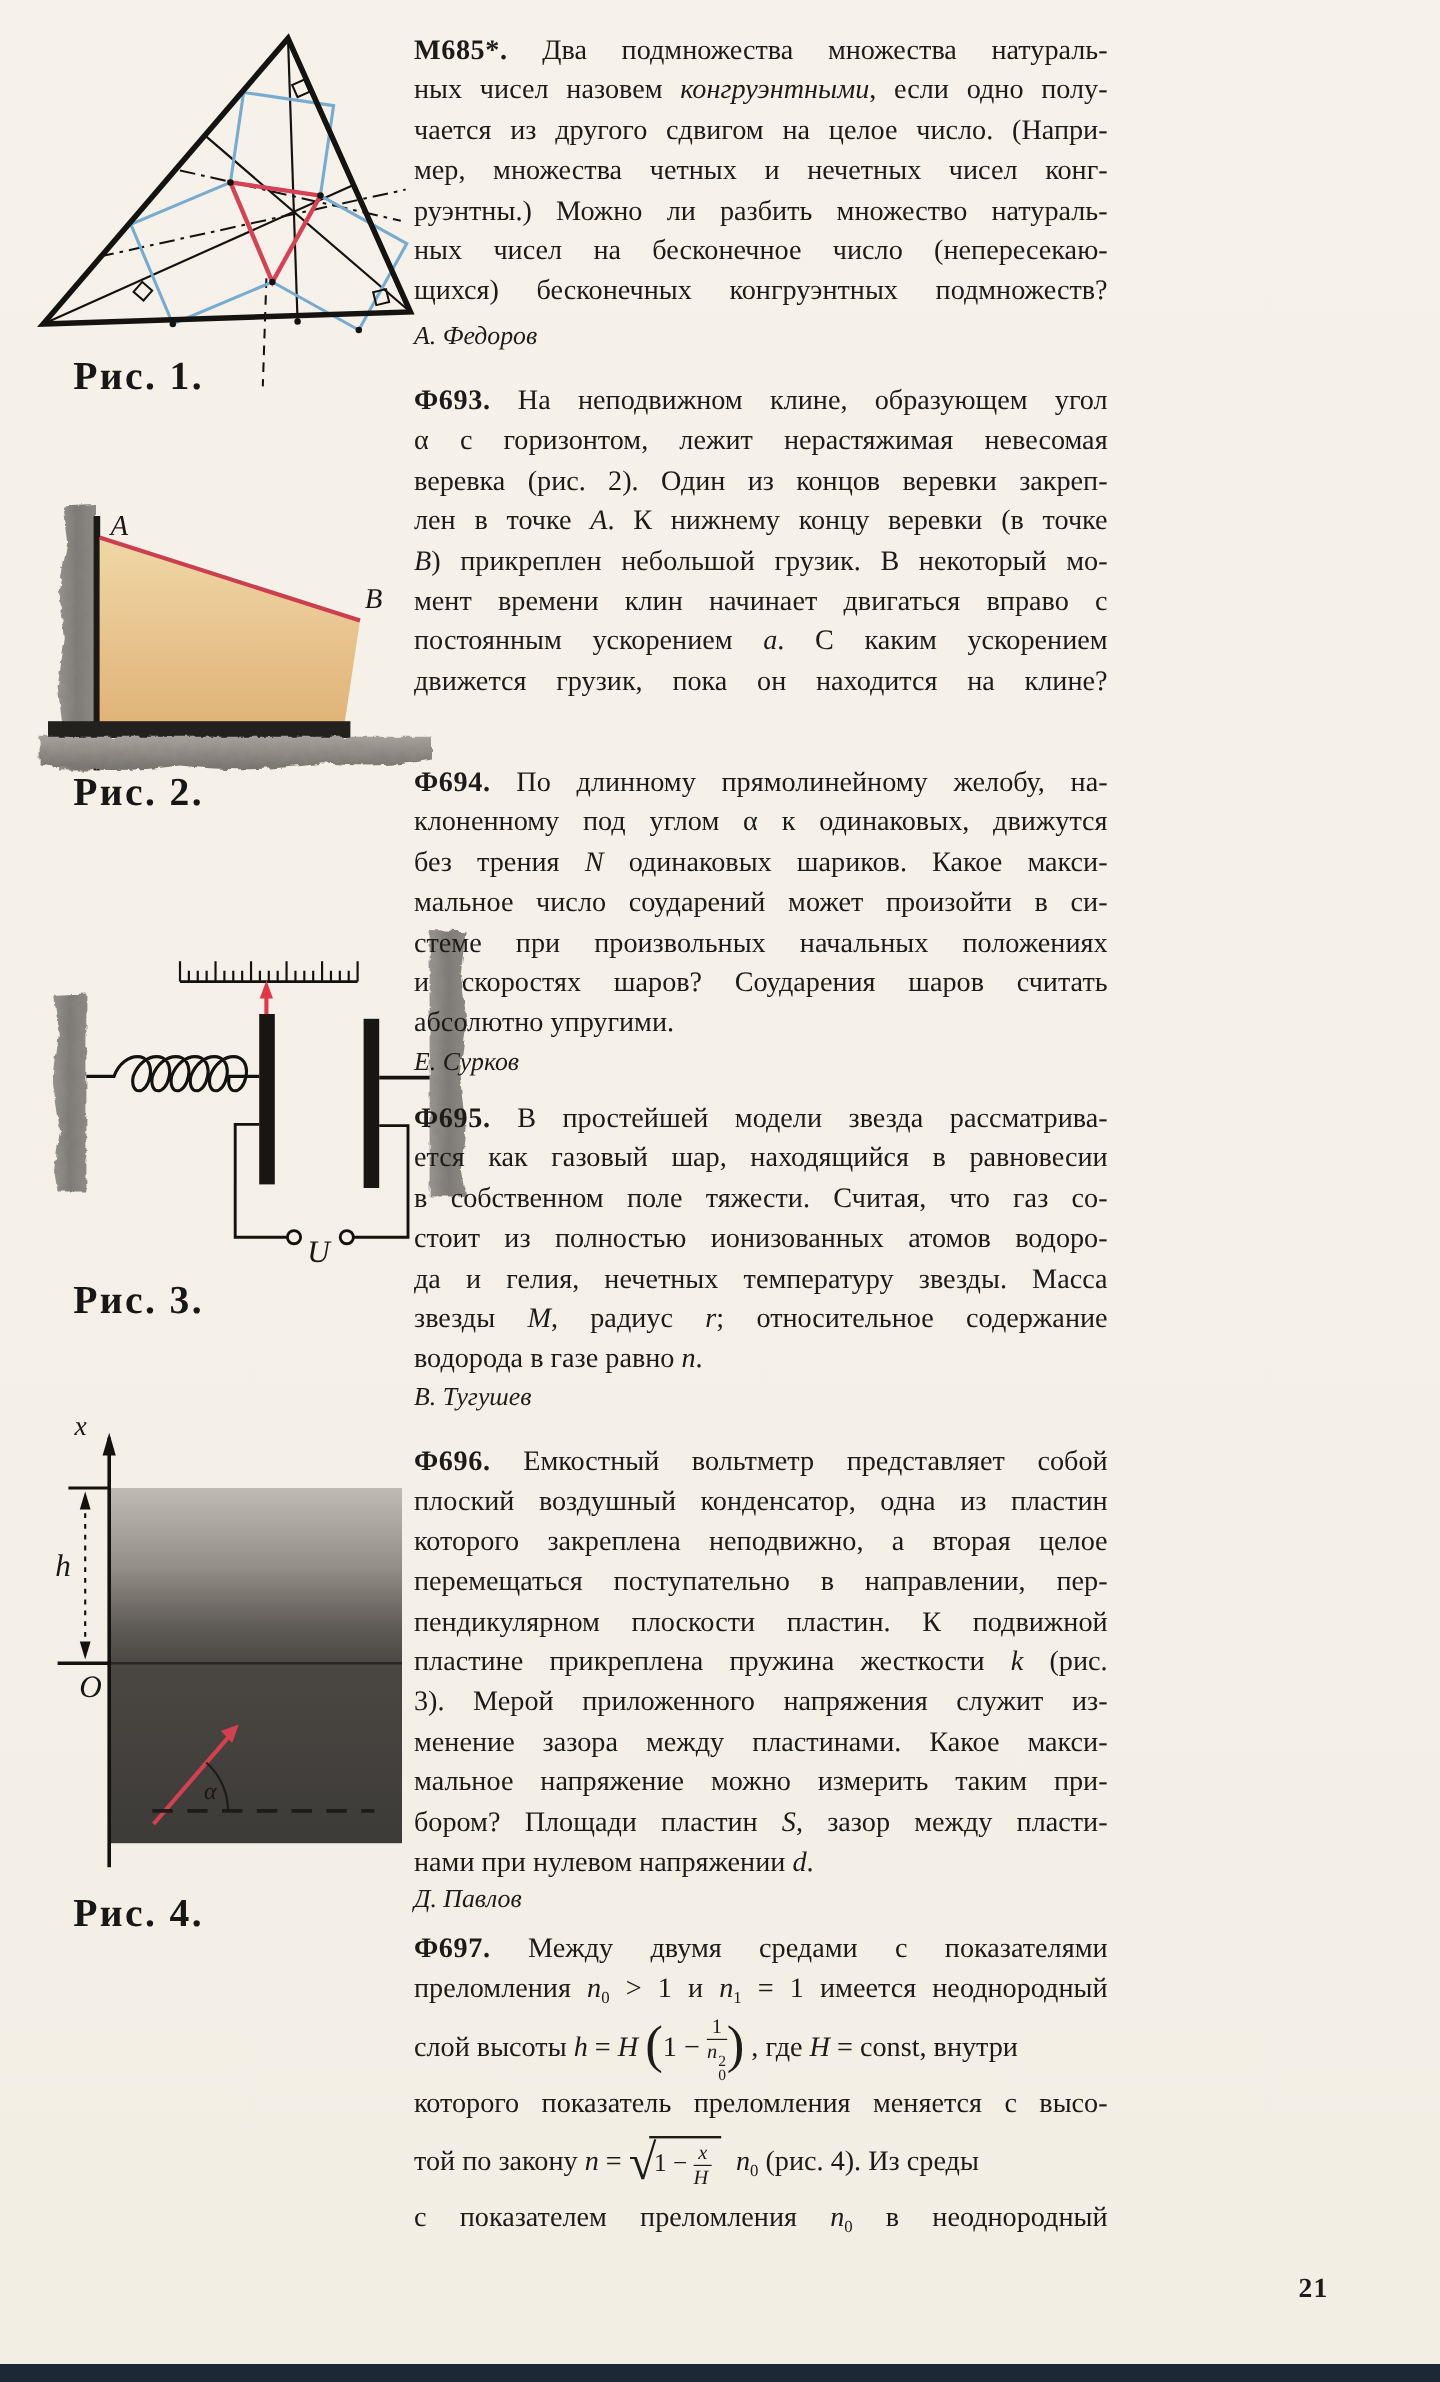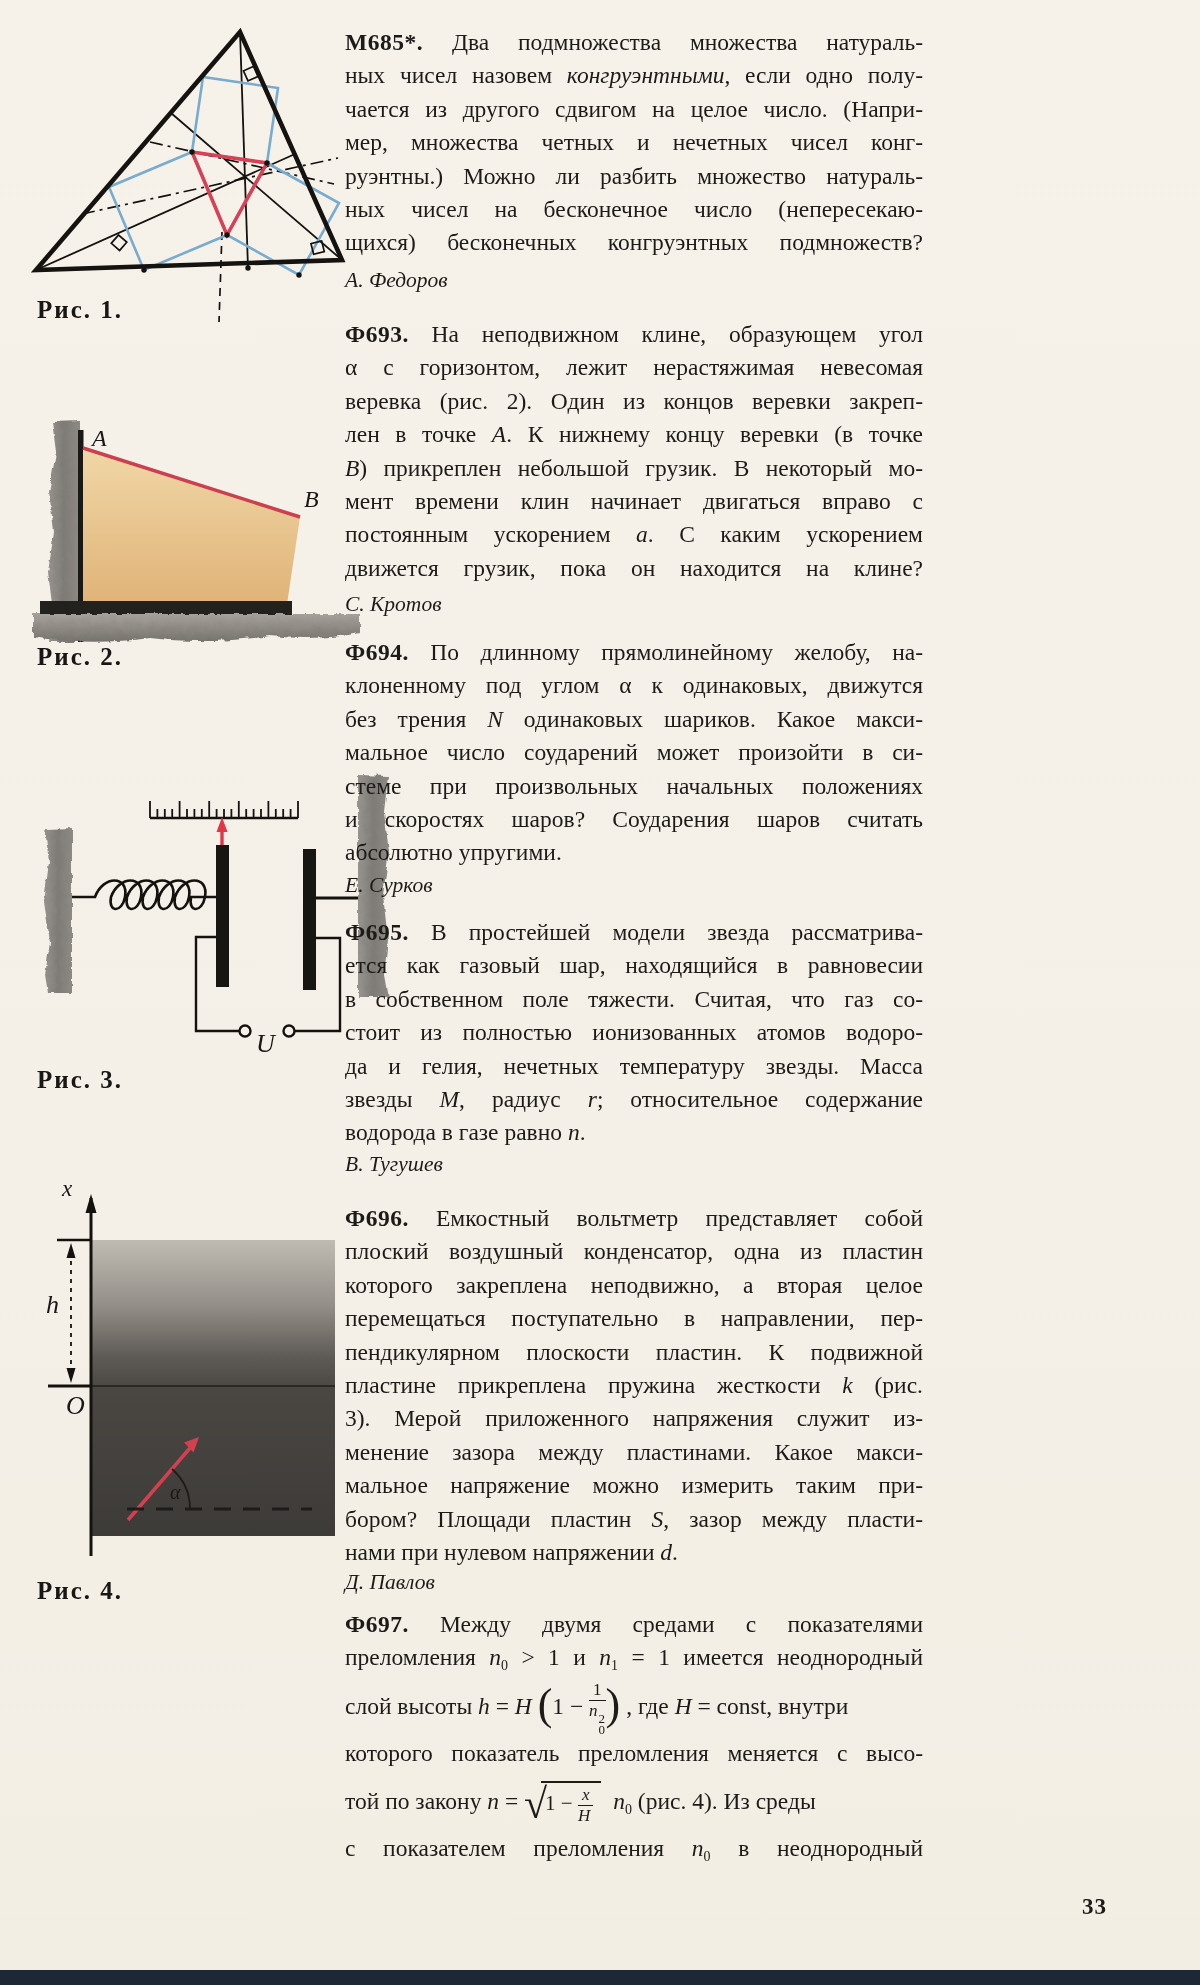--- a/index.html
+++ b/index.html
@@ -19,21 +19,21 @@
           font-size:21.5px;color:#1d1b18;}
   
   .frac{display:inline-block;vertical-align:middle;text-align:center;font-size:17px;line-height:1.05;}
   .fn{display:block;border-bottom:1.6px solid #1d1b18;padding:0 4px 1px;}
   .fd{display:block;padding-top:1px;}
   .stk{display:inline-flex;flex-direction:column;font-size:13px;line-height:11px;vertical-align:-7px;margin-left:1px;}
   .lp,.rp{font-size:44px;font-weight:400;vertical-align:middle;line-height:0;position:relative;top:-3px;}
   .rad{font-size:42px;line-height:0;vertical-align:middle;font-weight:bold;margin-right:-6px;}
   .rdc{display:inline-block;border-top:2.2px solid #1d1b18;vertical-align:middle;padding:3px 8px 1px 4px;line-height:1.1;font-size:21px;}
   
-  .fig-label{position:absolute;font-weight:bold;font-size:25px;letter-spacing:2px;color:#191715;}
+  .fig-label{position:absolute;font-weight:bold;font-size:33px;letter-spacing:2px;color:#191715;margin-left:24px;}
   
   .pageno{position:absolute;left:1082px;top:1894px;font-weight:bold;font-size:23px;letter-spacing:1px;}
   .bottom-band{position:absolute;left:0;top:1970px;width:1200px;height:15px;background:#1c2836;}
   svg{position:absolute;overflow:visible;}
   svg text{font-family:"Liberation Serif","DejaVu Serif",serif;font-style:italic;fill:#191715;}
 </style>
 </head>
 <body>
 
 <div class="page">
@@ -196,21 +196,20 @@
   <div class="col" style="top:318px">
       <div class="tline"><b>Ф693.</b> На неподвижном клине, образующем угол</div>
       <div class="tline">α с горизонтом, лежит нерастяжимая невесомая</div>
       <div class="tline">веревка (рис. 2). Один из концов веревки закреп-</div>
       <div class="tline">лен в точке <i>А</i>. К нижнему концу веревки (в точке</div>
       <div class="tline"><i>В</i>) прикреплен небольшой грузик. В некоторый мо-</div>
       <div class="tline">мент времени клин начинает двигаться вправо с</div>
       <div class="tline">постоянным ускорением <i>а</i>. С каким ускорением</div>
       <div class="tline">движется грузик, пока он находится на клине?</div>
     </div>
-  <div class="author" style="top:592px">С. Кротов</div>
 
   <div class="col" style="top:636px">
       <div class="tline"><b>Ф694.</b> По длинному прямолинейному желобу, на-</div>
       <div class="tline">клоненному под углом α к одинаковых, движутся</div>
       <div class="tline">без трения <i>N</i> одинаковых шариков. Какое макси-</div>
       <div class="tline">мальное число соударений может произойти в си-</div>
       <div class="tline">стеме при произвольных начальных положениях</div>
       <div class="tline">и скоростях шаров? Соударения шаров считать</div>
       <div class="tline noj">абсолютно упругими.</div>
     </div>
@@ -247,15 +246,15 @@
       <div class="tline">преломления <i>n</i><sub>0</sub> &gt; 1 и <i>n</i><sub>1</sub> = 1 имеется неоднородный</div>
       <div class="tline tall">слой высоты <i>h</i> = <i>H</i> <span class="lp">(</span>1 − <span class="frac"><span class="fn">1</span><span class="fd"><i>n</i><span class="stk">
               <span>2</span>
               <span>0</span>
             </span></span></span><span class="rp">)</span> , где <i>H</i> = const, внутри</div>
       <div class="tline">которого показатель преломления меняется с высо-</div>
       <div class="tline tall">той по закону <i>n</i> = <span class="rad">√</span><span class="rdc">1 − <span class="frac"><span class="fn"><i>x</i></span><span class="fd"><i>H</i></span></span></span>&nbsp; <i>n</i><sub>0</sub> (рис. 4). Из среды</div>
       <div class="tline">с показателем преломления <i>n</i><sub>0</sub> в неоднородный</div>
     </div>
 
-  <div class="pageno">33</div>
+  <div class="pageno">21</div>
   <div class="bottom-band"></div>
 </div>
 
 </body></html>

